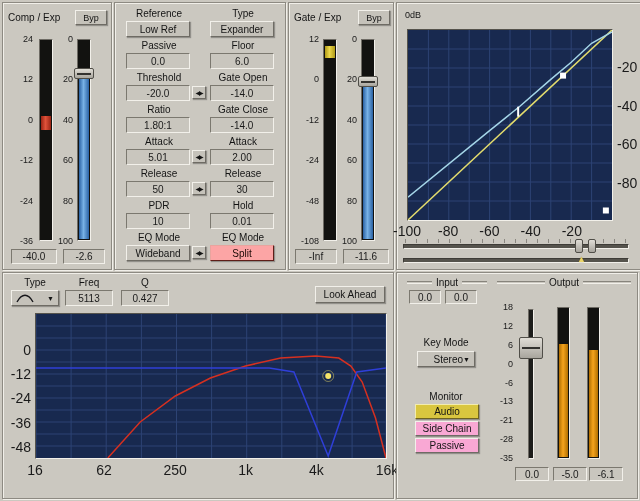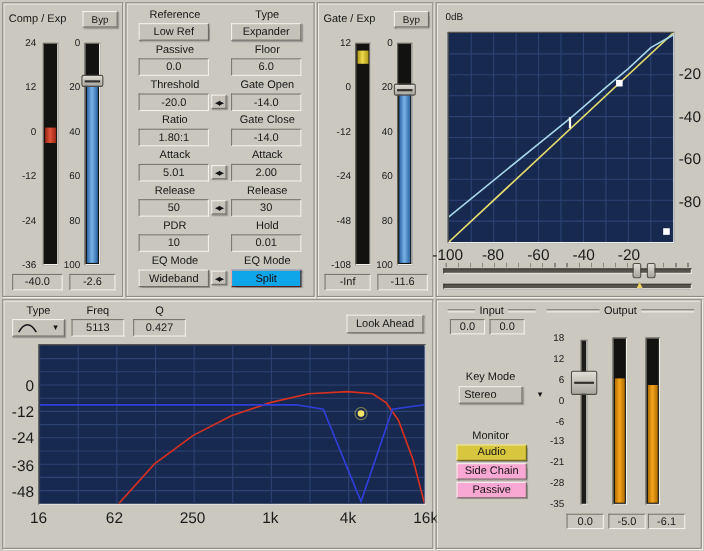--- a/index.html
+++ b/index.html
@@ -4,21 +4,21 @@
 <style>
   *{margin:0;padding:0;box-sizing:border-box;}
   html,body{background:#9a978f;font-family:"Liberation Sans",sans-serif;}
   .plugin{position:relative;width:640px;height:501px;background:#cbc8c0;color:#141414;overflow:hidden;}
   .panel{position:absolute;border:1px solid #8d8a82;box-shadow:inset 1px 1px 0 #f1efe9,1px 1px 0 #f1efe9;}
   .lbl{position:absolute;font-size:10px;color:#141414;white-space:nowrap;line-height:1.1;}
   .c{text-align:center;}
   .btn{position:absolute;display:flex;align-items:center;justify-content:center;font-size:10px;color:#141414;
        font-family:inherit;background:#c5c2ba;border:1px solid;border-color:#f2f0ea #6e6b64 #6e6b64 #f2f0ea;
        box-shadow:1px 1px 1px rgba(0,0,0,.28);cursor:pointer;padding:0;white-space:nowrap;}
-  .btn.red{background:#0ea5e9;border-color:#e8a49e #5e1e18 #5e1e18 #e8a49e;color:#1c0a06;}
+  .btn.red{background:#fca5a5;border-color:#e8a49e #5e1e18 #5e1e18 #e8a49e;color:#1c0a06;}
   .btn.yellow{background:#d9c63f;border-color:#f2ecae #6e6320 #6e6320 #f2ecae;}
   .btn.dim{background:#f9a8d4;}
   .disp{position:absolute;display:flex;align-items:center;justify-content:center;font-size:10px;color:#1a1a1a;
         background:#c9c6be;border:1px solid;border-color:#7b786f #f2f0ea #f2f0ea #7b786f;white-space:nowrap;}
   .meter{position:absolute;background:#121210;border:1px solid;border-color:#6e6b64 #f2f0ea #f2f0ea #6e6b64;}
   .fill{position:absolute;left:1px;right:1px;bottom:1px;}
   .seg{position:absolute;left:1px;right:1px;}
   .blue{background:linear-gradient(90deg,#2a62a4,#78b2e6 45%,#2a62a4);}
   .orange{background:linear-gradient(90deg,#b06e00,#f5a41e 45%,#b06e00);}
   .redseg{background:linear-gradient(90deg,#992414,#e0523a 45%,#992414);}
@@ -296,21 +296,21 @@
         <i></i>
     </div>
     <div class="disp" style="left:12px;top:17px;width:32px;height:14px;">0.0</div>
     <div class="disp" style="left:48px;top:17px;width:32px;height:14px;">0.0</div>
     <div class="legend" style="left:100px;top:4px;width:134px;">
       <i></i>
         <span>Output</span>
         <i></i>
     </div>
     <span class="lbl c" style="left:6px;top:64px;width:86px;">Key Mode</span>
-    <div class="btn" style="left:20px;top:78px;width:58px;height:16px;justify-content:space-between;padding:0 4px;gap:36px;">
+    <div class="btn" style="left:20px;top:78px;width:58px;height:16px;justify-content:flex-end;padding:0 4px;">
       <span>Stereo</span>
       <span class="arrow">▼</span>
     </div>
     <span class="lbl c" style="left:6px;top:118px;width:86px;">Monitor</span>
     <button class="btn yellow" style="left:18px;top:131px;width:64px;height:15px;">Audio</button>
     <button class="btn dim" style="left:18px;top:148px;width:64px;height:15px;">Side Chain</button>
     <button class="btn dim" style="left:18px;top:165px;width:64px;height:15px;">Passive</button>
     <div class="scale" style="left:96px;top:30px;width:20px;height:160px;">
         <span>18</span>
         <span>12</span>

